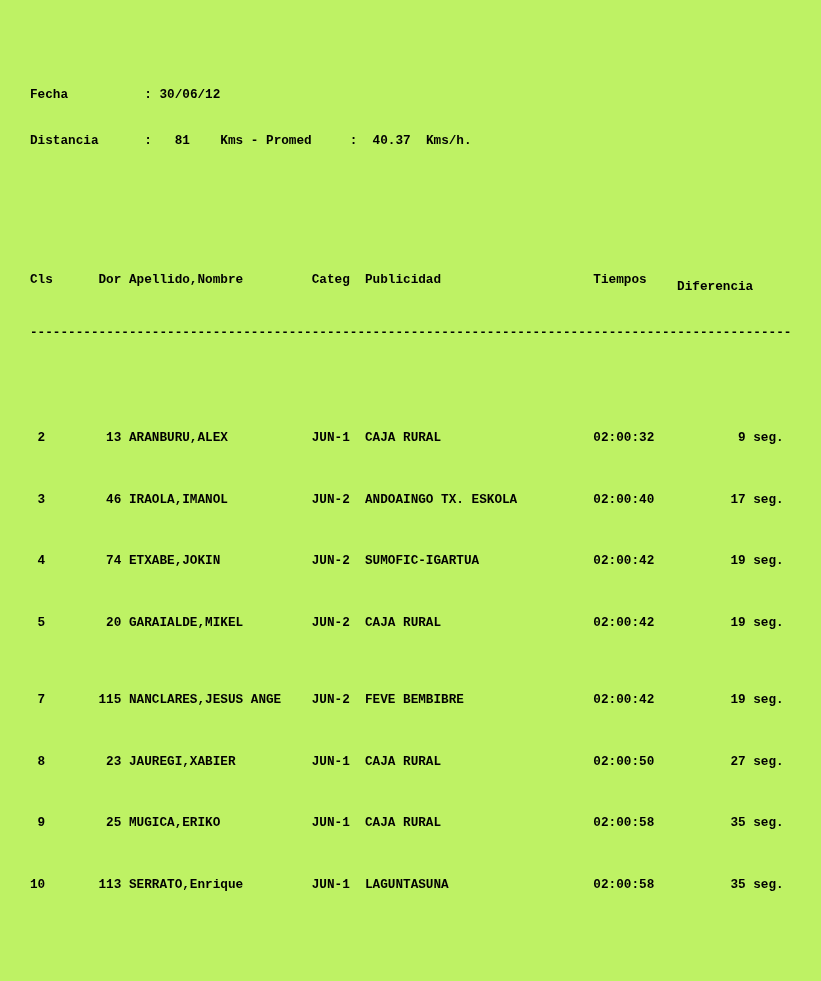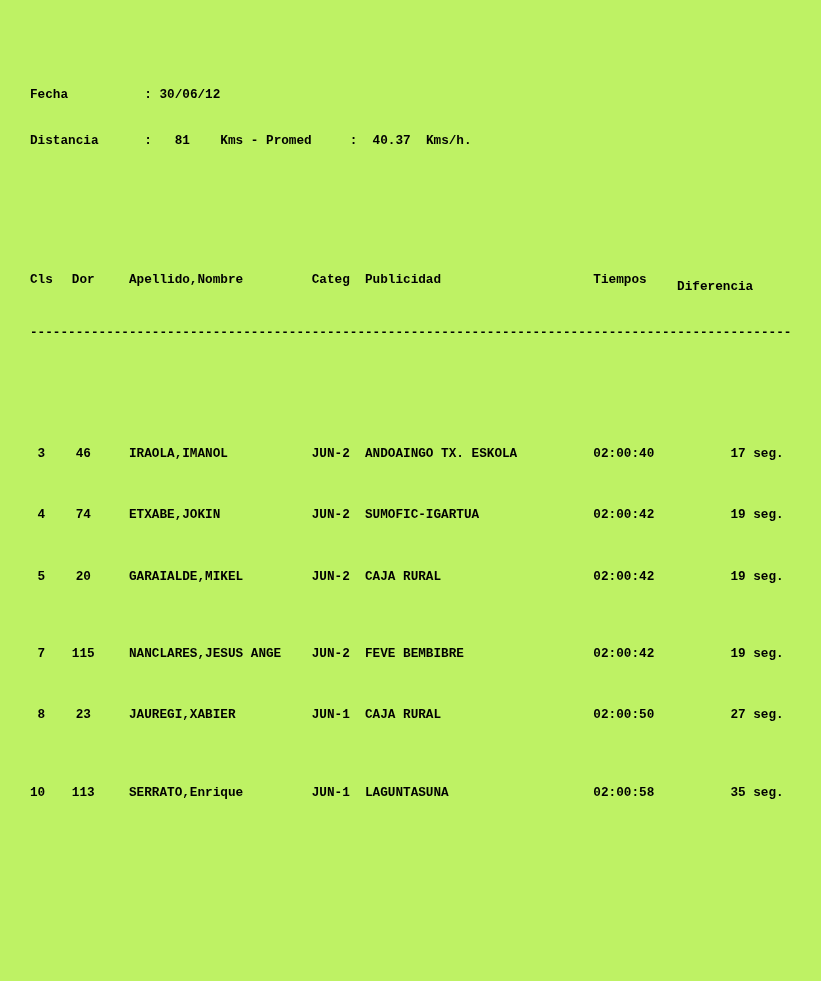--- a/index.html
+++ b/index.html
@@ -15,21 +15,21 @@
     padding:10px 0 0 30px;
     white-space:pre;
     overflow:hidden;
   }
   .line,.row,.sep,.footer{white-space:pre;}
   .mlabel{display:inline-block;width:15ch;}
   .table{margin-top:15px;}
   .rows{margin-top:13px;}
   .c{display:inline-block;vertical-align:top;white-space:pre;overflow:visible;}
   .c0{width:2ch;text-align:right;}
-  .c1{width:10ch;text-align:center;}
+  .c1{width:10ch;text-align:right;}
   .c2{width:24ch;padding-left:1ch;text-align:left;font-family:Liberation Mono, monospace;}
   .c3{width:7ch;text-align:left;}
   .c4{width:30ch;text-align:left;}
   .c5{width:9ch;text-align:left;}
   .c6{width:16ch;text-align:right;}
   .head .c0{text-align:left;}
   .head .c6{text-align:left;padding-left:2ch;width:14ch;margin-top:7px;}
 </style>
 </head>
 <body>
@@ -39,32 +39,34 @@
   <div class="meta">
     <div class="line"><span class="mlabel">Fecha</span><span>: 30/06/12</span></div>
     <div class="line"><span class="mlabel">Distancia</span><span>:   81    Kms - Promed     :  40.37  Kms/h.</span></div>
   </div>
 
   <div class="table">
     <div class="row head"><span class="c c0">Cls</span><span class="c c1">Dor</span><span class="c c2">Apellido,Nombre</span><span class="c c3">Categ</span><span class="c c4">Publicidad</span><span class="c c5">Tiempos</span><span class="c c6">Diferencia</span></div>
     <div class="sep">----------------------------------------------------------------------------------------------------</div>
     <div class="rows" id="rows">
 
+  <div class="row"><span class="c c0">2</span><span class="c c1">13</span><span class="c c2">ARANBURU,ALEX</span><span class="c c3">JUN-1</span><span class="c c4">CAJA RURAL</span><span class="c c5">02:00:32</span><span class="c c6">9 seg.</span></div>
 
   <div class="row"><span class="c c0">3</span><span class="c c1">46</span><span class="c c2">IRAOLA,IMANOL</span><span class="c c3">JUN-2</span><span class="c c4">ANDOAINGO TX. ESKOLA</span><span class="c c5">02:00:40</span><span class="c c6">17 seg.</span></div>
 
   <div class="row"><span class="c c0">4</span><span class="c c1">74</span><span class="c c2">ETXABE,JOKIN</span><span class="c c3">JUN-2</span><span class="c c4">SUMOFIC-IGARTUA</span><span class="c c5">02:00:42</span><span class="c c6">19 seg.</span></div>
 
   <div class="row"><span class="c c0">5</span><span class="c c1">20</span><span class="c c2">GARAIALDE,MIKEL</span><span class="c c3">JUN-2</span><span class="c c4">CAJA RURAL</span><span class="c c5">02:00:42</span><span class="c c6">19 seg.</span></div>
 
 
   <div class="row"><span class="c c0">7</span><span class="c c1">115</span><span class="c c2">NANCLARES,JESUS ANGE</span><span class="c c3">JUN-2</span><span class="c c4">FEVE BEMBIBRE</span><span class="c c5">02:00:42</span><span class="c c6">19 seg.</span></div>
 
   <div class="row"><span class="c c0">8</span><span class="c c1">23</span><span class="c c2">JAUREGI,XABIER</span><span class="c c3">JUN-1</span><span class="c c4">CAJA RURAL</span><span class="c c5">02:00:50</span><span class="c c6">27 seg.</span></div>
 
+  <div class="row"><span class="c c0">9</span><span class="c c1">25</span><span class="c c2">MUGICA,ERIKO</span><span class="c c3">JUN-1</span><span class="c c4">CAJA RURAL</span><span class="c c5">02:00:58</span><span class="c c6">35 seg.</span></div>
 
   <div class="row"><span class="c c0">10</span><span class="c c1">113</span><span class="c c2">SERRATO,Enrique</span><span class="c c3">JUN-1</span><span class="c c4">LAGUNTASUNA</span><span class="c c5">02:00:58</span><span class="c c6">35 seg.</span></div>
 
   
 
   
 
   
 
   

